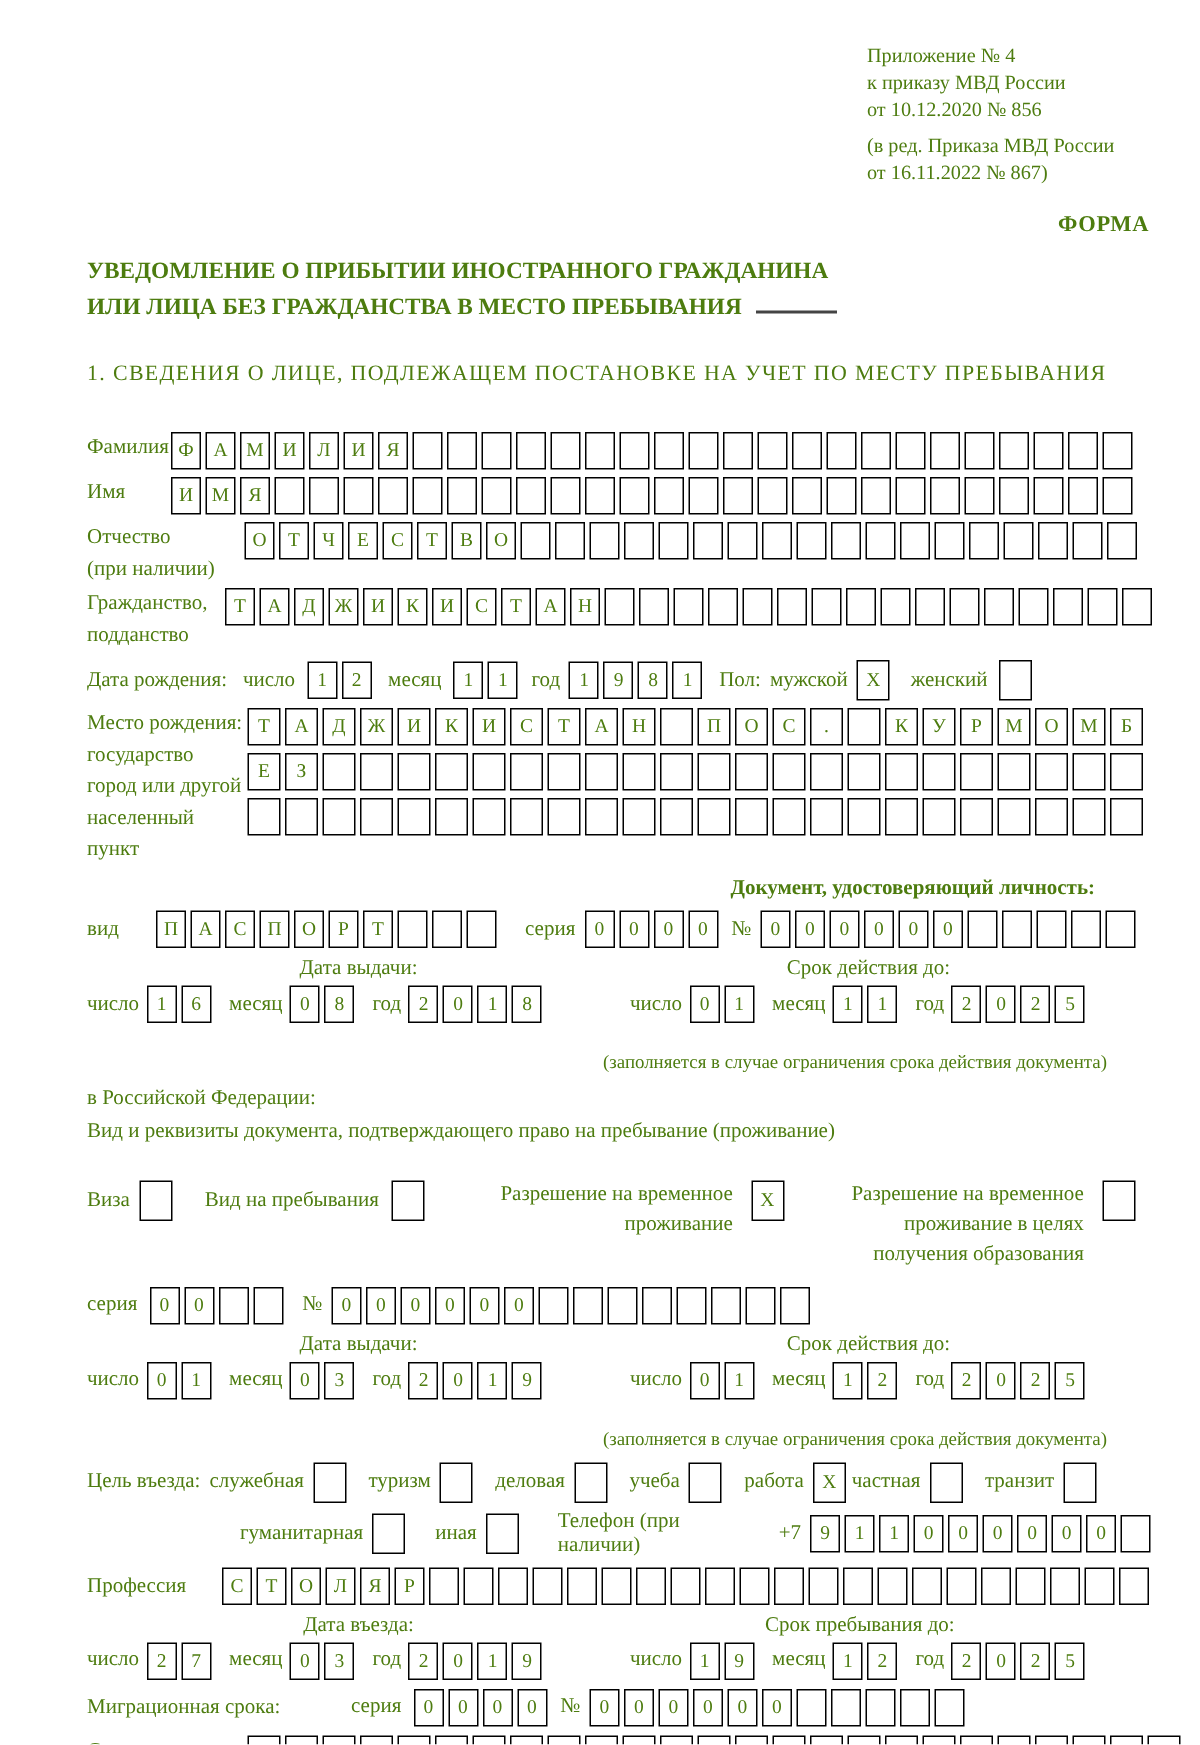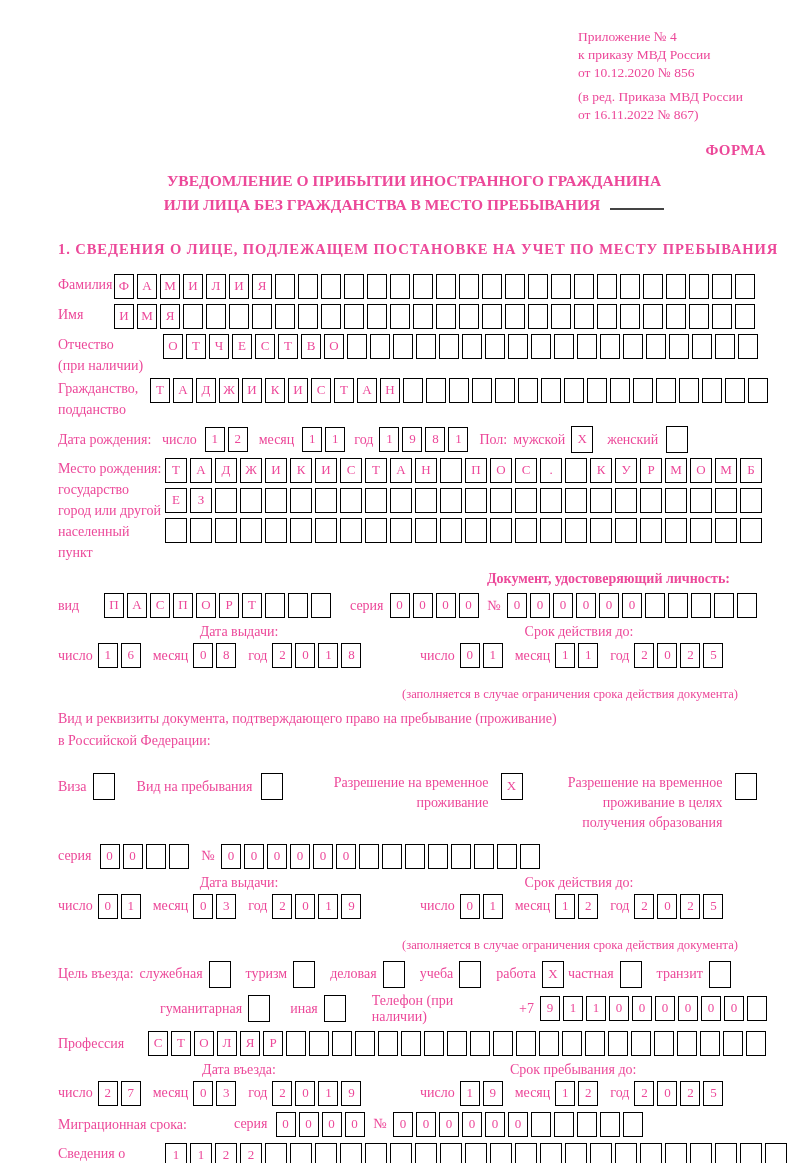--- a/index.html
+++ b/index.html
@@ -1,30 +1,30 @@
 <!DOCTYPE html>
 <html><head>
 <meta charset="utf-8">
 <style>
   html,body{margin:0;padding:0;background:#fff;}
   .page{
     width:800px;height:1163px;box-sizing:border-box;
     padding:28px 30px 8px 58px;
-    background:#fff;color:#ec4899;
+    background:#fff;color:#4d7c0f;
     font-family:"Liberation Serif",serif;
     overflow:hidden;position:relative;
   }
   
   .appendix{margin-left:auto;width:192px;font-size:13.5px;line-height:1.32;}
   .appendix .ed{margin-top:0;}
   .appendix .gap{margin-top:7px;}
   .forma{text-align:right;font-weight:700;font-size:15px;margin:18px 4px 2px 0;letter-spacing:.4px;}
-  .title{text-align:center;font-weight:700;font-size:15.5px;line-height:1.55;margin-top:10px;}
+  .title{text-align:left;font-weight:700;font-size:15.5px;line-height:1.55;margin-top:10px;}
   .blank-line{display:inline-block;width:54px;border-bottom:2px solid #444;margin-left:10px;vertical-align:baseline;}
-  .sec-heading{font-weight:700;font-size:14.6px;margin:24px 0 16px;letter-spacing:.9px;white-space:nowrap;}
+  .sec-heading{font-weight:400;font-size:14.6px;margin:24px 0 30px;letter-spacing:.9px;white-space:nowrap;}
   
   .frow{display:flex;align-items:flex-start;margin-bottom:5px;font-size:14px;}
   .vc{align-items:center;}
   .flabel{flex:none;line-height:1.5;}
   .cells{display:flex;flex:none;}
   .cell{
     flex:none;width:20px;height:25px;margin-right:3px;
     border:1.8px solid #000;box-sizing:border-box;
     text-align:center;font-size:13px;line-height:21px;
     font-family:"Liberation Serif",serif;background:#fff;
@@ -403,22 +403,22 @@
             <span class="cell">0</span>
             <span class="cell">2</span>
             <span class="cell">5</span>
           </span>
       </div>
       <div class="date-note">(заполняется в случае ограничения срока действия документа)</div>
     </div>
   </div>
 
   <div class="intro">
+    <div>в Российской Федерации:</div>
     <div>Вид и реквизиты документа, подтверждающего право на пребывание (проживание)</div>
-    <div>в Российской Федерации:</div>
   </div>
 
   <div class="frow" style="margin-top:20px;margin-bottom:10px">
     <span class="mr6" style="line-height:27px">Виза</span>
     <span class="cell cb" style="margin-right:22px"></span>
     <span class="mr8" style="line-height:27px">Вид на пребывания</span>
     <span class="cell cb" style="margin-right:24px"></span>
     <div class="center-label" style="width:182px;margin-right:12px">
       <div>Разрешение на временное</div>
       <div>проживание</div>

